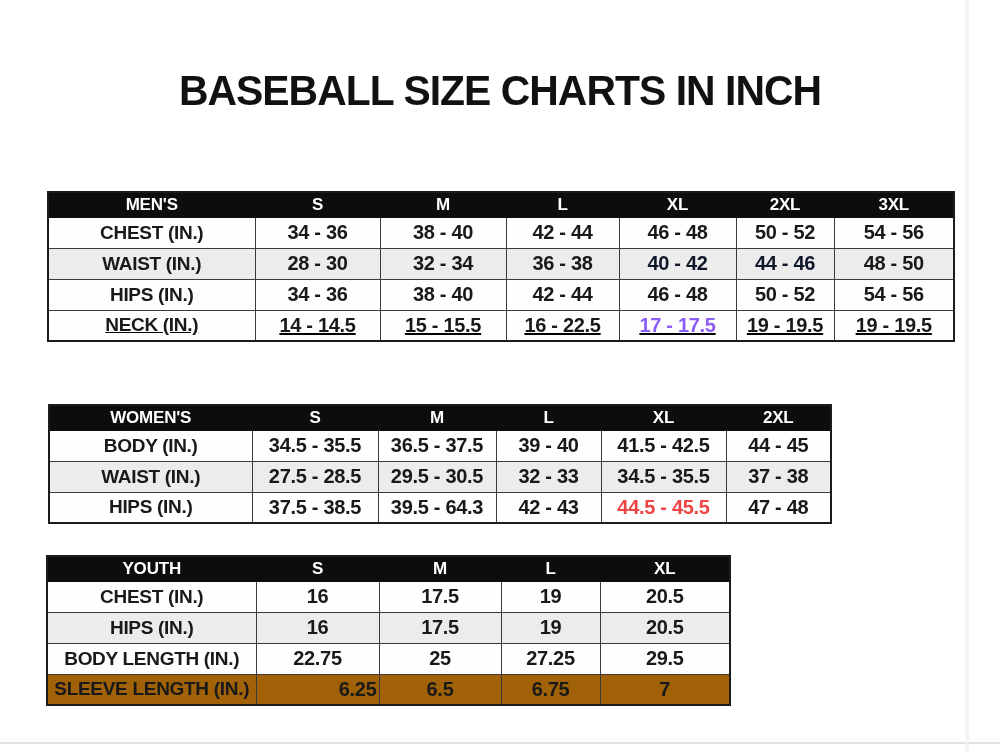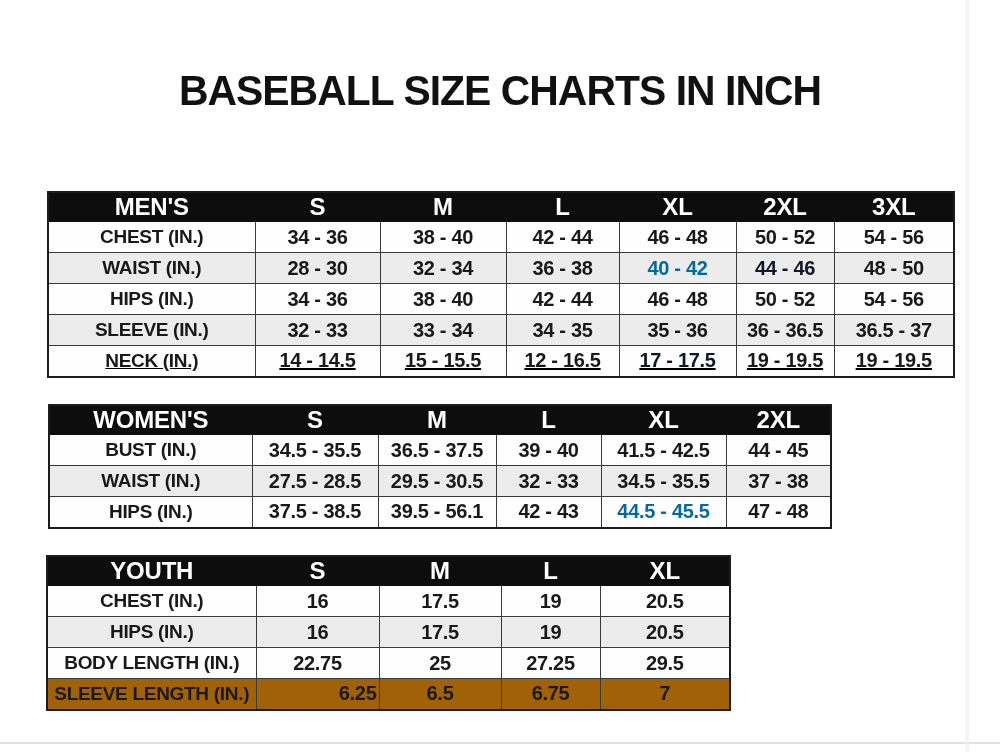--- a/index.html
+++ b/index.html
@@ -37,21 +37,21 @@
     border: 1.5px solid #3a3a3a;
     padding: 0 2px;
     text-align: center;
     vertical-align: middle;
     white-space: nowrap;
     overflow: hidden;
     box-sizing: border-box;
   }
   .size-table thead th {
     height: 25px;
-    font-size: 24px;
+    font-size: 17px;
     letter-spacing: -0.2px;
     border-color: #0d0d0d;
   }
   .size-table tbody td {
     height: 31px;
     font-size: 20px;
     letter-spacing: -0.3px;
   }
   .size-table tbody td.row-label { font-size: 19px; }
   .scan-line-bottom {
@@ -106,48 +106,39 @@
           <td style="color: rgb(25, 25, 25);">42 - 44</td>
           <td style="color: rgb(25, 25, 25);">46 - 48</td>
           <td style="color: rgb(25, 25, 25);">50 - 52</td>
           <td style="color: rgb(25, 25, 25);">54 - 56</td>
         </tr>
         <tr style="background: rgb(236, 236, 236);">
           <td class="row-label" style="color: rgb(25, 25, 25);">WAIST (IN.)</td>
           <td style="color: rgb(25, 25, 25);">28 - 30</td>
           <td style="color: rgb(25, 25, 25);">32 - 34</td>
           <td style="color: rgb(25, 25, 25);">36 - 38</td>
-          <td style="color: #0369a1;">40 - 42</td>
+          <td style="color: #0f172a;">40 - 42</td>
           <td style="color: #0f172a;">44 - 46</td>
           <td style="color: rgb(25, 25, 25);">48 - 50</td>
         </tr>
         <tr style="background: rgb(254, 254, 254);">
           <td class="row-label" style="color: rgb(25, 25, 25);">HIPS (IN.)</td>
           <td style="color: rgb(25, 25, 25);">34 - 36</td>
           <td style="color: rgb(25, 25, 25);">38 - 40</td>
           <td style="color: rgb(25, 25, 25);">42 - 44</td>
           <td style="color: rgb(25, 25, 25);">46 - 48</td>
           <td style="color: rgb(25, 25, 25);">50 - 52</td>
           <td style="color: rgb(25, 25, 25);">54 - 56</td>
         </tr>
-        <tr style="background: rgb(236, 236, 236);">
-          <td class="row-label" style="color: rgb(25, 25, 25);">SLEEVE (IN.)</td>
-          <td style="color: rgb(25, 25, 25);">32 - 33</td>
-          <td style="color: rgb(25, 25, 25);">33 - 34</td>
-          <td style="color: rgb(25, 25, 25);">34 - 35</td>
-          <td style="color: rgb(25, 25, 25);">35 - 36</td>
-          <td style="color: rgb(25, 25, 25);">36 - 36.5</td>
-          <td style="color: rgb(25, 25, 25);">36.5 - 37</td>
-        </tr>
         <tr style="background: rgb(254, 254, 254); text-decoration: underline;">
           <td class="row-label" style="color: rgb(25, 25, 25);">NECK (IN.)</td>
           <td style="color: rgb(25, 25, 25);">14 - 14.5</td>
           <td style="color: rgb(25, 25, 25);">15 - 15.5</td>
-          <td style="color: rgb(25, 25, 25);">12 - 16.5</td>
-          <td style="color: #0f172a;">17 - 17.5</td>
+          <td style="color: rgb(25, 25, 25);">16 - 22.5</td>
+          <td style="color: #8b5cf6;">17 - 17.5</td>
           <td style="color: rgb(25, 25, 25);">19 - 19.5</td>
           <td style="color: rgb(25, 25, 25);">19 - 19.5</td>
         </tr>
       </tbody>
     </table>
   <table class="size-table" style="left: 48px; top: 404px; width: 782px;">
       <colgroup>
         <col style="width: 203px;">
         <col style="width: 126px;">
         <col style="width: 118px;">
@@ -160,41 +151,41 @@
           <th style="background: rgb(13, 13, 13); color: rgb(255, 255, 255);">WOMEN'S</th>
           <th style="background: rgb(13, 13, 13); color: rgb(255, 255, 255);">S</th>
           <th style="background: rgb(13, 13, 13); color: rgb(255, 255, 255);">M</th>
           <th style="background: rgb(13, 13, 13); color: rgb(255, 255, 255);">L</th>
           <th style="background: rgb(13, 13, 13); color: rgb(255, 255, 255);">XL</th>
           <th style="background: rgb(13, 13, 13); color: rgb(255, 255, 255);">2XL</th>
         </tr>
       </thead>
       <tbody>
         <tr style="background: rgb(254, 254, 254);">
-          <td class="row-label" style="color: rgb(25, 25, 25);">BUST (IN.)</td>
+          <td class="row-label" style="color: rgb(25, 25, 25);">BODY (IN.)</td>
           <td style="color: rgb(25, 25, 25);">34.5 - 35.5</td>
           <td style="color: rgb(25, 25, 25);">36.5 - 37.5</td>
           <td style="color: rgb(25, 25, 25);">39 - 40</td>
           <td style="color: rgb(25, 25, 25);">41.5 - 42.5</td>
           <td style="color: rgb(25, 25, 25);">44 - 45</td>
         </tr>
         <tr style="background: rgb(236, 236, 236);">
           <td class="row-label" style="color: rgb(25, 25, 25);">WAIST (IN.)</td>
           <td style="color: rgb(25, 25, 25);">27.5 - 28.5</td>
           <td style="color: rgb(25, 25, 25);">29.5 - 30.5</td>
           <td style="color: rgb(25, 25, 25);">32 - 33</td>
           <td style="color: rgb(25, 25, 25);">34.5 - 35.5</td>
           <td style="color: rgb(25, 25, 25);">37 - 38</td>
         </tr>
         <tr style="background: rgb(254, 254, 254);">
           <td class="row-label" style="color: rgb(25, 25, 25);">HIPS (IN.)</td>
           <td style="color: rgb(25, 25, 25);">37.5 - 38.5</td>
-          <td style="color: rgb(25, 25, 25);">39.5 - 56.1</td>
+          <td style="color: rgb(25, 25, 25);">39.5 - 64.3</td>
           <td style="color: rgb(25, 25, 25);">42 - 43</td>
-          <td style="color: #0369a1;">44.5 - 45.5</td>
+          <td style="color: #ef4444;">44.5 - 45.5</td>
           <td style="color: rgb(25, 25, 25);">47 - 48</td>
         </tr>
       </tbody>
     </table>
   <table class="size-table" style="left: 46px; top: 555px; width: 683px;">
       <colgroup>
         <col style="width: 209px;">
         <col style="width: 123px;">
         <col style="width: 122px;">
         <col style="width: 99px;">

